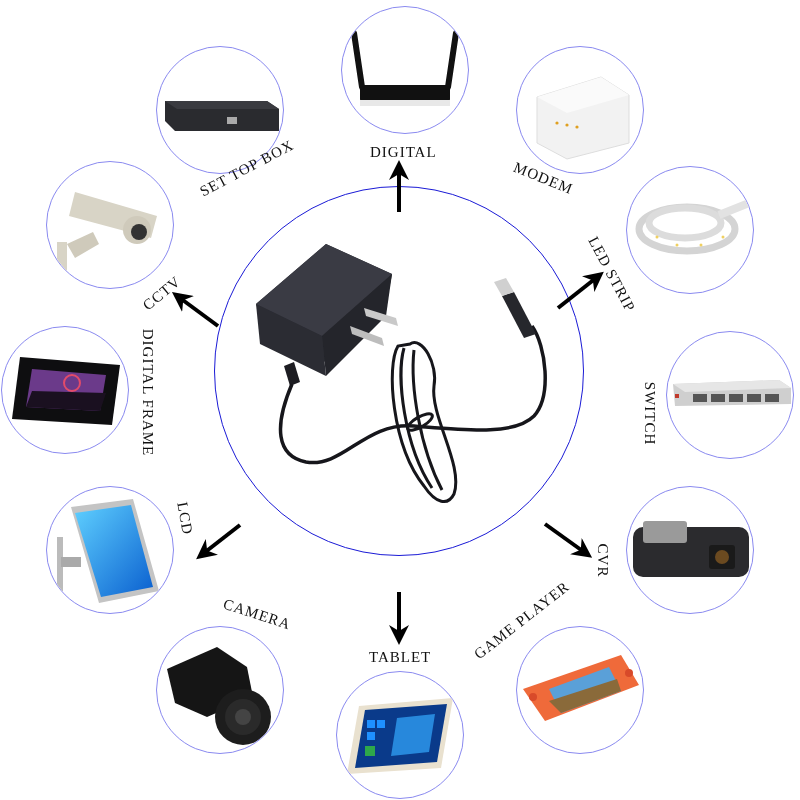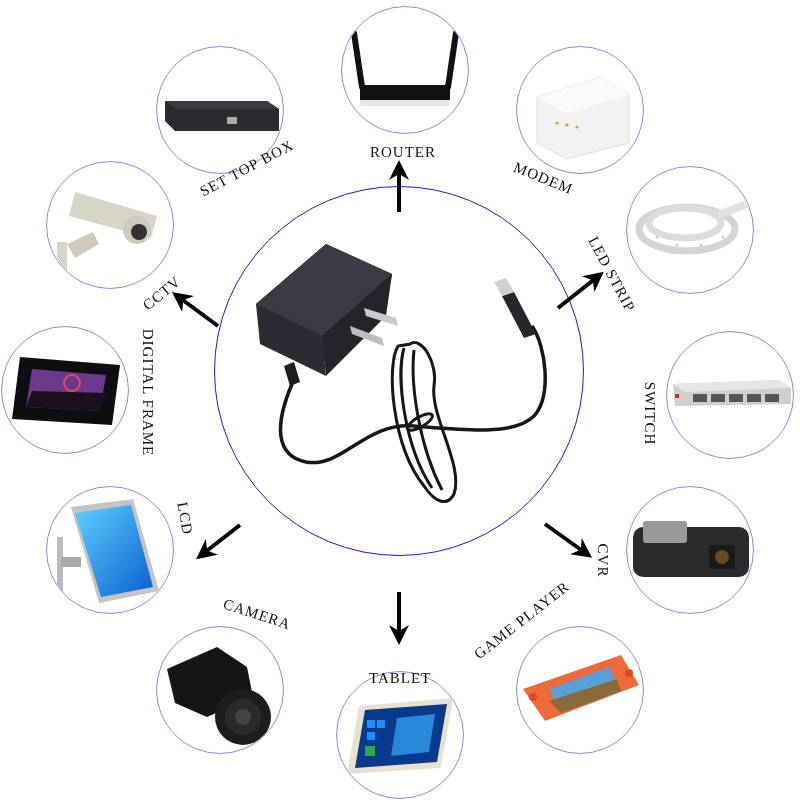--- a/index.html
+++ b/index.html
@@ -59,21 +59,21 @@
   </svg>
 
   <div class="node" style="left:405px;top:70px;">
     <svg viewBox="0 0 126 126">
       <rect x="18" y="78" width="90" height="18" rx="4" fill="#111"></rect>
       <rect x="18" y="93" width="90" height="6" fill="#e8e8e8"></rect>
       <line x1="20" y1="80" x2="12" y2="26" stroke="#111" stroke-width="6" stroke-linecap="round"></line>
       <line x1="106" y1="80" x2="114" y2="26" stroke="#111" stroke-width="6" stroke-linecap="round"></line>
     </svg>
   </div>
-  <div class="label" style="left:370px;top:144px;">ROUTER</div>
+  <div class="label" style="left:370px;top:144px;">DIGITAL</div>
 
   <div class="node" style="left:220px;top:110px;">
     <svg viewBox="0 0 126 126">
       <polygon points="8,54 110,54 122,62 122,84 18,84 8,74" fill="#2a2b2f"></polygon>
       <polygon points="8,54 110,54 122,62 20,62" fill="#3a3b40"></polygon>
       <rect x="70" y="70" width="10" height="7" fill="#aaa"></rect>
     </svg>
   </div>
   <div class="label" style="left:195px;top:160px;transform:rotate(-28deg);">SET TOP BOX</div>
 
@@ -193,15 +193,15 @@
       <polygon points="28,38 110,32 100,90 18,96" fill="#0a3a8a"></polygon>
       <polygon points="60,46 98,42 92,80 54,84" fill="#2e9cf0" opacity="0.8"></polygon>
       <g fill="#1e90ff">
           <rect x="30" y="48" width="8" height="8"></rect>
           <rect x="40" y="48" width="8" height="8"></rect>
           <rect x="30" y="60" width="8" height="8"></rect>
         </g>
       <rect x="28" y="74" width="10" height="10" fill="#2ea84a"></rect>
     </svg>
   </div>
-  <div class="label" style="left:369px;top:670px;">TABLET</div>
+  <div class="label" style="left:369px;top:649px;">TABLET</div>
 
 </div>
 
 </body></html>

